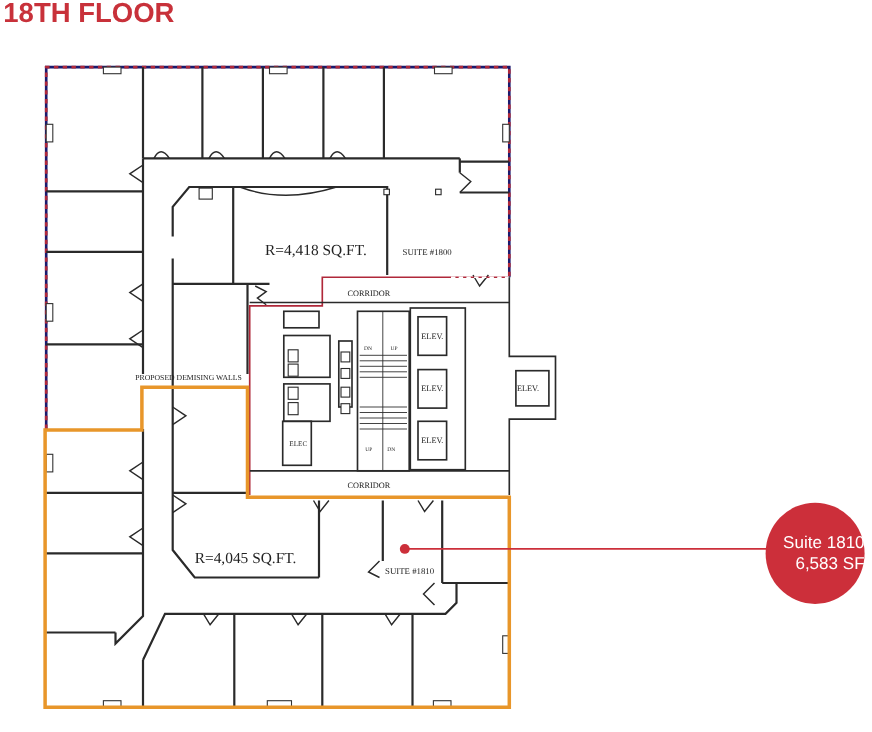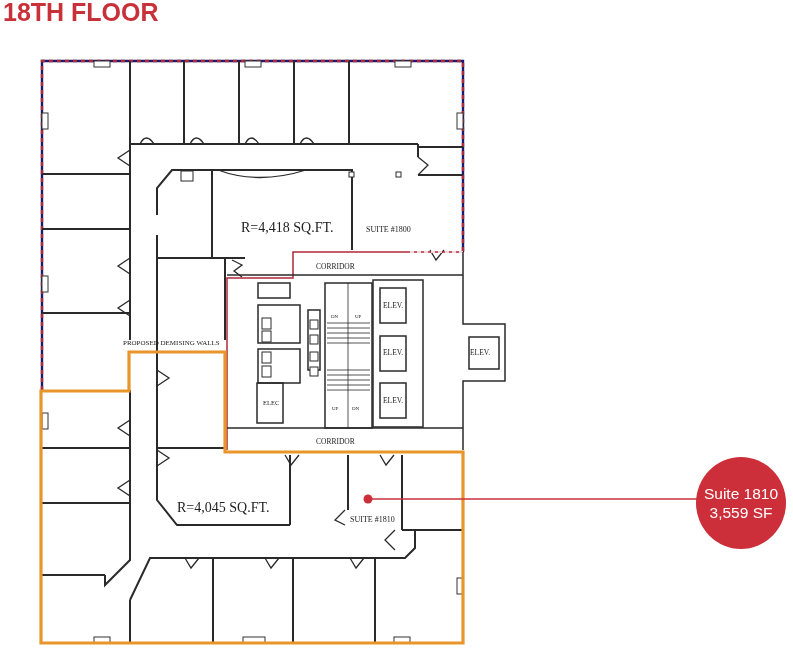--- a/index.html
+++ b/index.html
@@ -1,20 +1,20 @@
 <!DOCTYPE html>
 <html><head>
   <meta charset="utf-8">
   <style>
     html, body { margin: 0; padding: 0; background: #ffffff; }
     body { width: 793px; height: 665px; position: relative; overflow: hidden; font-family: "Liberation Sans", sans-serif; }
     .title { position: absolute; left: 3px; top: -2px; font-family: "Liberation Sans", sans-serif; font-weight: 700; font-size: 25px; color: #c8313a; letter-spacing: 0px; }
     svg.plan { position: absolute; left: 0; top: 0; }
     .lbl { font-family: "Liberation Serif", serif; fill: #222; }
-    .callout { position: absolute; left: 696px; top: 457px; width: 90px; height: 92px; border-radius: 50%; background: #cc2f3a; color: #fff; display: flex; flex-direction: column; align-items: center; justify-content: center; font-family: "Liberation Sans", sans-serif; font-size: 15.5px; line-height: 19px; }
+    .callout { position: absolute; left: 696px; top: 457px; width: 90px; height: 92px; border-radius: 50%; background: #cc2f3a; color: #fff; display: flex; flex-direction: column; align-items: flex-end; justify-content: center; font-family: "Liberation Sans", sans-serif; font-size: 15.5px; line-height: 19px; }
   </style>
 </head>
 <body>
 
 <div class="title">18TH FLOOR</div>
 
 <svg class="plan" width="793" height="665" viewBox="0 0 793 665" xmlns="http://www.w3.org/2000/svg">
 
   <g fill="none">
     <path d="M42,390 L42,61 L463,61 L463,252" stroke="#1a1a6e" stroke-width="2.4"></path>
@@ -174,14 +174,14 @@
   <text class="lbl" x="350" y="522" font-size="8">SUITE #1810</text>
 
   <g>
     <line x1="368" y1="499" x2="700" y2="499" stroke="#cc2f3a" stroke-width="1.6"></line>
     <circle cx="368" cy="499" r="4.5" fill="#cc2f3a"></circle>
   </g>
 </svg>
 
 <div class="callout">
   <span>Suite 1810</span>
-  <span>3,559 SF</span>
+  <span>6,583 SF</span>
 </div>
 
 </body></html>

